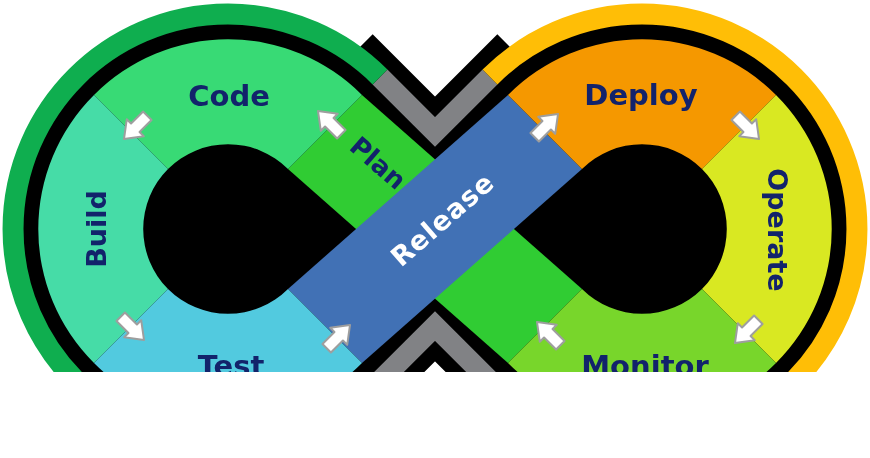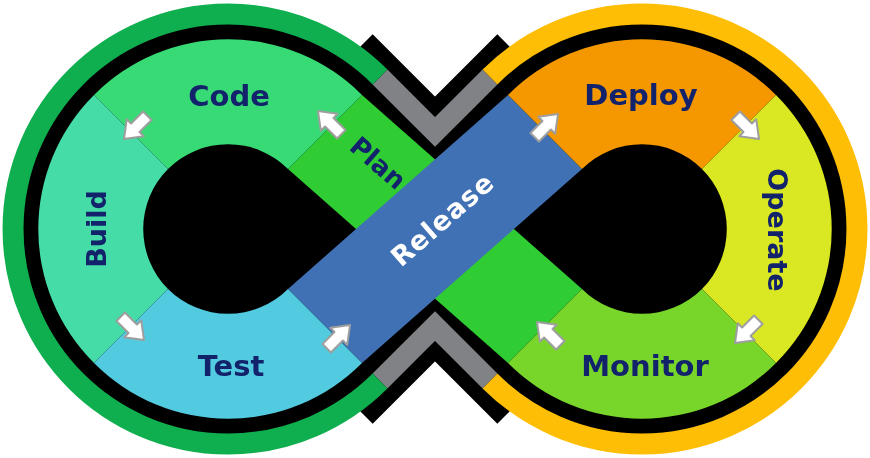--- a/index.html
+++ b/index.html
@@ -1,16 +1,16 @@
 <!DOCTYPE html>
 <html><head>
 <meta charset="utf-8">
 <style>
   html,body{margin:0;padding:0;background:#ffffff;}
-  .stage{position:relative;width:870px;height:458px;background:#ffffff;overflow:hidden;
+  .stage{position:relative;width:870px;height:372px;background:#ffffff;overflow:hidden;
          font-family:"DejaVu Sans","Liberation Sans",sans-serif;}
   svg{display:block}
   text{font-family:"DejaVu Sans","Liberation Sans",sans-serif;font-weight:bold;}
   .lbl{font-size:29px;}
   .lbl-side{font-size:27px;}
   .lbl-plan{font-size:26px;}
   .lbl-release{font-size:27px;letter-spacing:1px;}
 </style>
 </head>
 <body>

